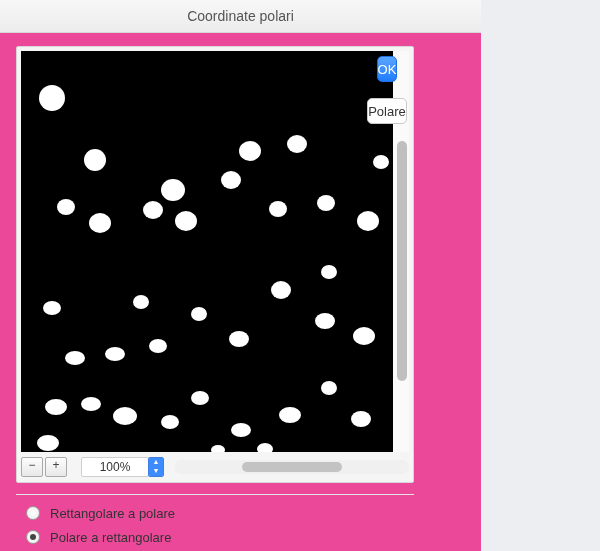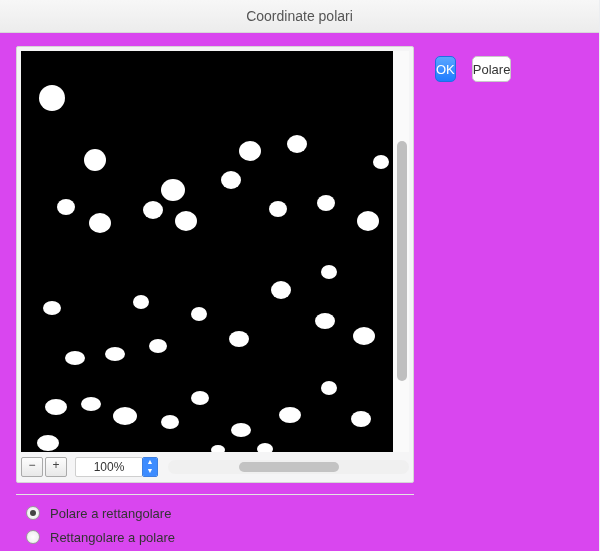--- a/index.html
+++ b/index.html
@@ -8,23 +8,23 @@
     width: 600px;
     height: 551px;
     font-family: -apple-system, "Helvetica Neue", Helvetica, Arial, sans-serif;
     background: #eceef1;
     color: #333;
     font-size: 13px;
     overflow: hidden;
   }
   .dialog {
     position: relative;
-    width: 599px;
+    width: 481px;
     height: 551px;
-    background: #d946ef;
+    background: #ec4899;
     box-sizing: border-box;
   }
   .titlebar {
     height: 32px;
     line-height: 32px;
     text-align: center;
     font-size: 14px;
     color: #555;
     background: linear-gradient(#f7f7f7, #ececec);
     border-bottom: 1px solid #d8d8d8;
@@ -115,21 +115,21 @@
     user-select: none;
   }
   .zoom-field {
     width: 66px;
     height: 18px;
     border: 1px solid #cfcfcf;
     background: #fff;
     font-size: 12px;
     text-align: center;
     line-height: 18px;
-    margin-left: 6px;
+    margin-left: 12px;
     border-radius: 2px;
     display: flex;
     align-items: center;
     justify-content: center;
   }
   .stepper {
     width: 14px;
     height: 18px;
     margin-left: -1px;
     display: flex;
@@ -165,21 +165,21 @@
     border-radius: 5px;
   }
 
   
   .side-buttons {
     position: absolute;
     top: 24px;
     right: 24px;
     width: 140px;
     display: flex;
-    flex-direction: row;
+    flex-direction: column;
     gap: 16px;
     align-items: center;
   }
   .btn {
     height: 26px;
     border-radius: 5px;
     font-size: 13px;
     text-align: center;
     line-height: 26px;
     box-sizing: border-box;
@@ -302,23 +302,23 @@
       </div>
     </div>
 
     <div class="side-buttons">
       <div class="btn btn-primary">OK</div>
       <div class="btn btn-default">Polare</div>
     </div>
 
     <div class="options">
       <div class="radio-row">
+        <span class="radio" id="radio1"></span>
+        <span>Rettangolare a polare</span>
+      </div>
+      <div class="radio-row">
         <span class="radio checked" id="radio2"></span>
         <span>Polare a rettangolare</span>
       </div>
-      <div class="radio-row">
-        <span class="radio" id="radio1"></span>
-        <span>Rettangolare a polare</span>
-      </div>
     </div>
 
   </div>
 </div>
 
 </body></html>

